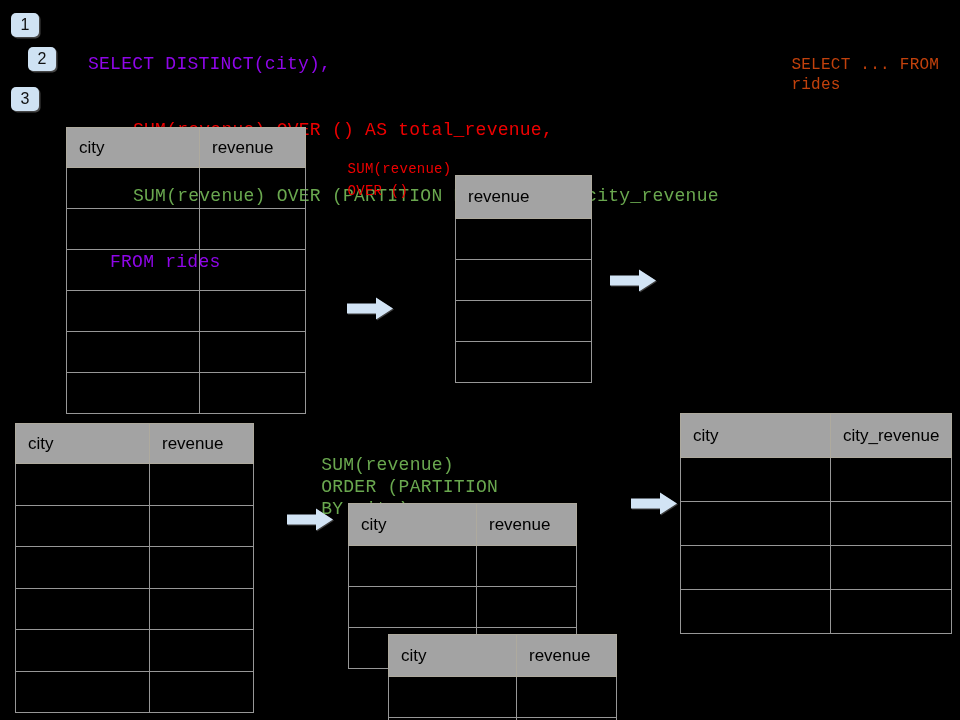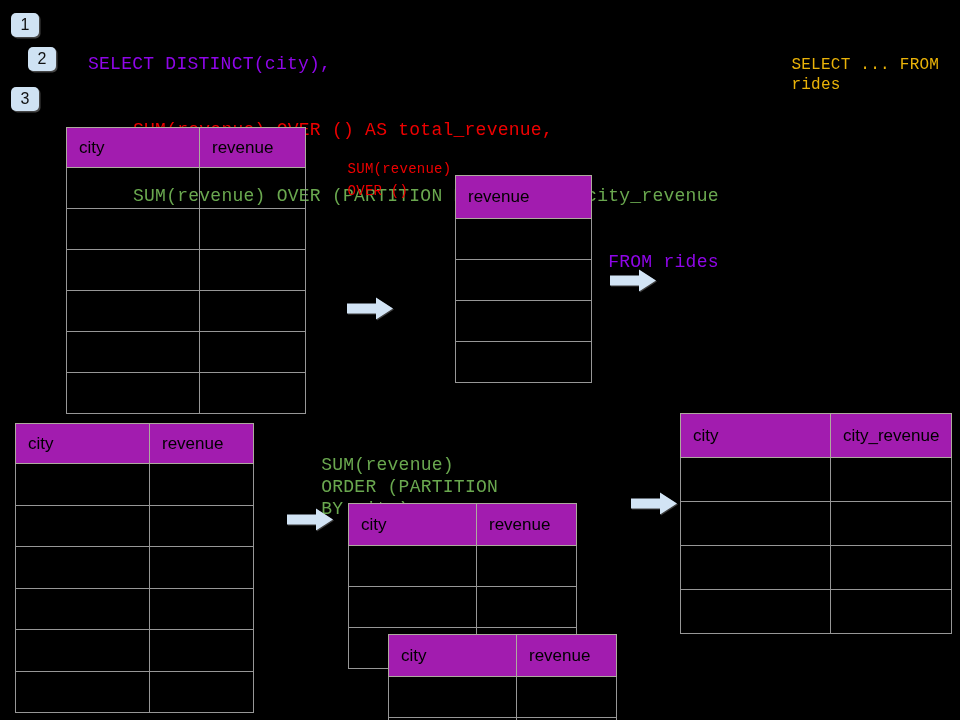--- a/index.html
+++ b/index.html
@@ -17,34 +17,34 @@
   #badge-2{left:28px;top:47px;}
   #badge-3{left:11px;top:87px;}
   
   .code{
     position:absolute;font-family:"Liberation Mono",monospace;font-weight:normal;
     white-space:pre;letter-spacing:0.25px;
   }
   .code-main{left:88px;top:9px;font-size:18px;line-height:22px;}
   .code-main .ln{display:block;}
   .ln.ind1{padding-left:45px;}
-  .ln.ind2{padding-left:22px;text-align:right;}
+  .ln.ind2{padding-left:22px;}
   .purple{color:#8f06e8;}
   .red{color:#ee0000;}
   .green{color:#6aa84f;}
-  .code-side{left:752px;top:35px;font-size:16px;line-height:20px;color:#eab308;}
+  .code-side{left:752px;top:35px;font-size:16px;line-height:20px;color:#c2410c;}
   .label-total{left:313px;top:136px;font-size:14px;line-height:22px;color:#ee0000;}
   .label-partition{left:277px;top:432px;font-size:18px;line-height:22px;color:#6aa84f;}
   
   table.tbl{
     position:absolute;border-collapse:collapse;table-layout:fixed;
     background:transparent;
   }
   table.tbl th{
-    background:#a21caf;color:#000;font:400 17px "Liberation Sans",sans-serif;
+    background:#a3a3a3;color:#000;font:400 17px "Liberation Sans",sans-serif;
     text-align:left;padding:0 0 0 12px;border:1px solid #aeaa9e;
   }
   table.tbl td{border:1px solid #979797;padding:0;}
   #tbl-source-top{left:66px;top:127px;width:240px;}
   #tbl-source-top th{height:39px;} #tbl-source-top td{height:40px;}
   #tbl-source-top th:first-child{width:120px;}
   #tbl-total-result{left:455px;top:175px;width:137px;}
   #tbl-total-result th{height:42px;} #tbl-total-result td{height:40px;}
   #tbl-source-bottom{left:15px;top:423px;width:239px;}
   #tbl-source-bottom th{height:39px;} #tbl-source-bottom td{height:40.5px;}

